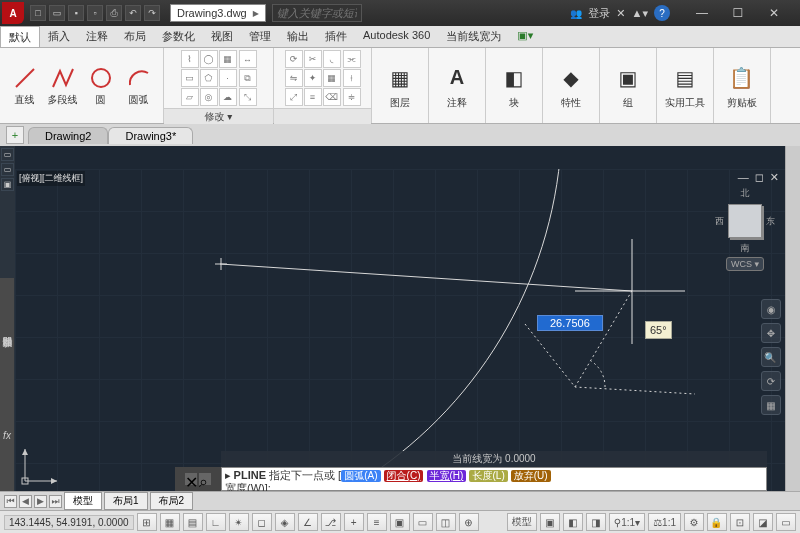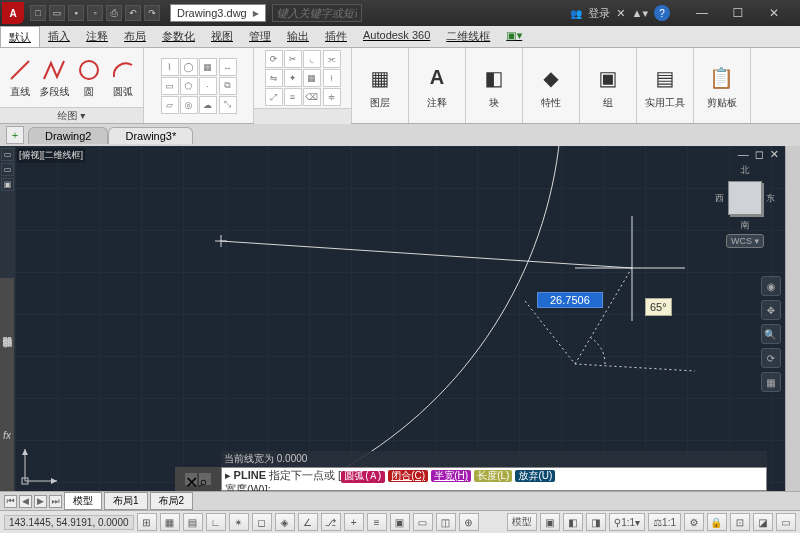--- a/index.html
+++ b/index.html
@@ -12,21 +12,21 @@
   .qat-btn { width: 16px; height: 16px; background: #444; border: 1px solid #555; display: flex; align-items: center; justify-content: center; font-size: 9px; color: #ccc;}
   .title-field { background: #fff; color: #333; border: 1px solid #888; padding: 1px 6px; margin-left: 6px; font-size: 11px; display: flex; align-items: center; height: 18px;}
   .title-search { background: #333; border: 1px solid #555; color: #aaa; font-style: italic; padding: 1px 4px; height: 18px; margin-left: 6px; width: 90px; font-size: 11px;}
   .title-right { margin-left: auto; display: flex; align-items: center; gap: 6px; padding-right: 8px;}
   .title-link { color: #ccc; font-size: 11px; }
   .title-help { width: 16px; height: 16px; border-radius: 50%; background: #2a6dc2; color: #fff; display: flex; align-items: center; justify-content: center; font-size: 10px;}
   .title-winctl { display:flex; gap:0; margin-left:8px;}
   .title-winctl div{ width:36px; height:20px; display:flex;align-items:center;justify-content:center;color:#ccc;font-size:12px;}
 
   
-  .menu-tabs { height: 22px; background: #e4e4e4; border-bottom: 1px solid #b0b0b0; display: flex; font-size: 11px; text-decoration: underline; }
+  .menu-tabs { height: 22px; background: #e4e4e4; border-bottom: 1px solid #b0b0b0; display: flex; font-size: 11px; }
   .menu-tab { padding: 3px 8px; color: #333; }
   .menu-tab.active { background: #fff; border: 1px solid #b0b0b0; border-bottom: none; }
 
   
   .ribbon { height: 76px; background: #f6f6f6; border-bottom: 1px solid #b0b0b0; display: flex; font-size: 10px; }
   .panel { border-right: 1px solid #ccc; display: flex; flex-direction: column; }
   .panel-body { flex: 1; display: flex; align-items: center; justify-content: center; gap: 2px; padding: 2px 4px;}
   .panel-title { height: 16px; background: #e6e6e6; border-top: 1px solid #ccc; text-align: center; font-size: 10px; color: #444; line-height: 15px;}
   .big-btn { width: 36px; display: flex; flex-direction: column; align-items: center; gap: 1px; font-size: 10px; color: #333;}
   .big-icon { width: 28px; height: 28px; display: flex; align-items: center; justify-content: center; border: 1px solid transparent; }
@@ -41,42 +41,42 @@
   .doc-tab { padding: 2px 16px; border:1px solid #aaa; border-bottom:none; background:#c7c7c7; border-radius:6px 6px 0 0;}
   .doc-tab.active { background:#e6e6e6;}
 
   
   .work { position: relative; height: 345px; background: #1d2733; display: flex; }
   .palette { width: 15px; background: #2b343e; display: flex; flex-direction: column; align-items: center; gap: 2px; padding-top: 2px;}
   .palette div { width: 13px; height: 13px; border: 1px solid #3a4653; font-size: 8px; color: #ccc; display:flex;align-items:center;justify-content:center;}
   .canvas { position: relative; flex: 1; background: #1d2733; background-image:
      linear-gradient(#232e3b 1px, transparent 1px),
      linear-gradient(90deg,#232e3b 1px, transparent 1px);
-     background-size: 42px 42px; overflow:hidden;}
+     background-size: 42px 42px; overflow:hidden;margin-top:23px;}
   .view-label { position:absolute; top:2px; left:2px; color:#e0e0e0; font-size:9px; background:rgba(0,0,0,.25); padding:1px 2px;}
   .top-ctl { position:absolute; top:2px; right:6px; color:#ccc; font-size:11px; display:flex; gap:6px;}
   .viewcube { position:absolute; top:18px; right:10px; width:60px; text-align:center; color:#aaa; font-size:9px;}
   .viewcube .cube { width:34px;height:34px;background:#cfd2d6;border:1px solid #888;margin:4px auto; box-shadow:2px 2px 0 #888;}
   .viewcube .wcs { border:1px solid #777; background:#3a4450; border-radius:3px; font-size:9px; padding:1px 4px; margin-top:2px; display:inline-block;}
   .nav-bar { position:absolute; right:4px; top:130px; width:20px; display:flex; flex-direction:column; gap:4px;}
   .nav-bar div{ width:20px;height:20px;background:rgba(60,70,82,.6);border:1px solid #4a5562;border-radius:3px;color:#aaa;display:flex;align-items:center;justify-content:center;font-size:10px;}
   svg.dwg { position:absolute; inset:0; }
   .dyninput { position:absolute; background:#fff; border:1px solid #5a8bd6; color:#000; font-size:11px; padding:1px 12px;}
   .dyninput.sel { background:#216ad0;color:#fff;}
   .tooltip-box { position:absolute; background:#f4f0d2; border:1px solid #aa9; font-size:11px; padding:2px 4px; color:#333;}
 
   
   .cmd-log { position:absolute; left:206px; bottom:24px; right:18px; font-size:10px; }
-  .cmd-log .line { background:rgba(40,48,58,.9); color:#c8c8c8; padding:1px 3px; white-space:nowrap; overflow:hidden;}
+  .cmd-log .line { background:rgba(40,48,58,.9); color:#c8c8c8; padding:1px 3px; white-space:nowrap; overflow:hidden;text-align:center;}
   .cmd-row { position:absolute; left:160px; right:18px; bottom:0; height:24px; display:flex;}
   .cmd-row .handle{width:46px;background:#444;display:flex;align-items:center;justify-content:center;gap:2px;}
   .cmd-row .handle span{width:12px;height:12px;background:#666;display:inline-block;}
   .cmd-input { flex:1; background:#fff; border:1px solid #888; font-size:11px; color:#333; padding:1px 3px; line-height:12px;}
   .cmd-kw { display:inline-block; padding:0 3px; border-radius:2px; font-size:10px; color:#fff;}
-  .ka{background:#be185d;font-family:Liberation Mono, monospace;} .kc{background:#b91c1c;text-decoration:underline;} .kh{background:#a21caf;text-decoration:underline;} .kl{background:#aa4;} .ku{background:#0c4a6e;}
+  .ka{background:#3b82f6;} .kc{background:#b91c1c;text-decoration:underline;} .kh{background:#6d28d9;text-decoration:underline;} .kl{background:#aa4;} .ku{background:#a16207;}
 
   .ucs { position:absolute; left:4px; bottom:4px; }
 
   
   .model-tabs { height: 19px; background:#d7d7d7; display:flex; align-items:center; font-size:10px; padding:0 4px; gap:2px; border-top:1px solid #aaa;}
   .model-tabs .nav{width:13px;height:13px;border:1px solid #999;background:#eee;display:flex;align-items:center;justify-content:center;color:#666;font-size:9px;}
   .mt-tab { padding:1px 8px; border:1px solid #999; background:#eee;}
   .mt-tab.active{background:#fff;}
   .status { height:23px; background:#e4e4e4; border-top:1px solid #aaa; display:flex; align-items:center; font-size:10px; padding:0 4px; gap:3px;}
   .status .coords{ background:#dcdcdc; border:1px solid #bbb; padding:1px 4px; color:#333;}
@@ -123,26 +123,26 @@
   <div class="menu-tab active">默认</div>
   <div class="menu-tab">插入</div>
   <div class="menu-tab">注释</div>
   <div class="menu-tab">布局</div>
   <div class="menu-tab">参数化</div>
   <div class="menu-tab">视图</div>
   <div class="menu-tab">管理</div>
   <div class="menu-tab">输出</div>
   <div class="menu-tab">插件</div>
   <div class="menu-tab">Autodesk 360</div>
-  <div class="menu-tab">二维线框</div>
+  <div class="menu-tab">当前线宽为</div>
   <div class="menu-tab" style="color:#2a7b2a;">▣▾</div>
 </div>
 
 <div class="ribbon">
-  <div class="panel" style="width:144px;">
+  <div class="panel" style="width:164px;">
     <div class="panel-body">
       <div class="big-btn">
           <div class="big-icon">
             <svg width="26" height="26">
               <line x1="4" y1="22" x2="22" y2="4" stroke="#c33" stroke-width="2"></line>
             </svg>
           </div>
           <span>直线</span>
         </div>
       <div class="big-btn">
@@ -163,41 +163,41 @@
         </div>
       <div class="big-btn">
           <div class="big-icon">
             <svg width="26" height="26">
               <path d="M4 20 A 12 12 0 0 1 22 8" fill="none" stroke="#c33" stroke-width="2"></path>
             </svg>
           </div>
           <span>圆弧</span>
         </div>
     </div>
-    <div class="panel-title"><span>绘图</span> ▾</div>
   </div>
   <div class="panel" style="width:110px;">
     <div class="panel-body">
       <div class="small-grid">
         <div class="sm">⌇</div>
         <div class="sm">◯</div>
         <div class="sm">▦</div>
         <div class="sm">▭</div>
         <div class="sm">⬠</div>
         <div class="sm">·</div>
         <div class="sm">▱</div>
         <div class="sm">◎</div>
         <div class="sm">☁</div>
       </div>
       <div style="display:flex;flex-direction:column;gap:1px;">
         <div class="sm">↔</div>
         <div class="sm">⧉</div>
         <div class="sm">⤡</div>
       </div>
     </div>
+    <div class="panel-title"><span>修改</span> ▾</div>
   </div>
   <div class="panel" style="width:98px;">
     <div class="panel-body">
       <div class="small-grid">
         <div class="sm">⟳</div>
         <div class="sm">✂</div>
         <div class="sm">◟</div>
         <div class="sm">⇋</div>
         <div class="sm">✦</div>
         <div class="sm">▦</div>

